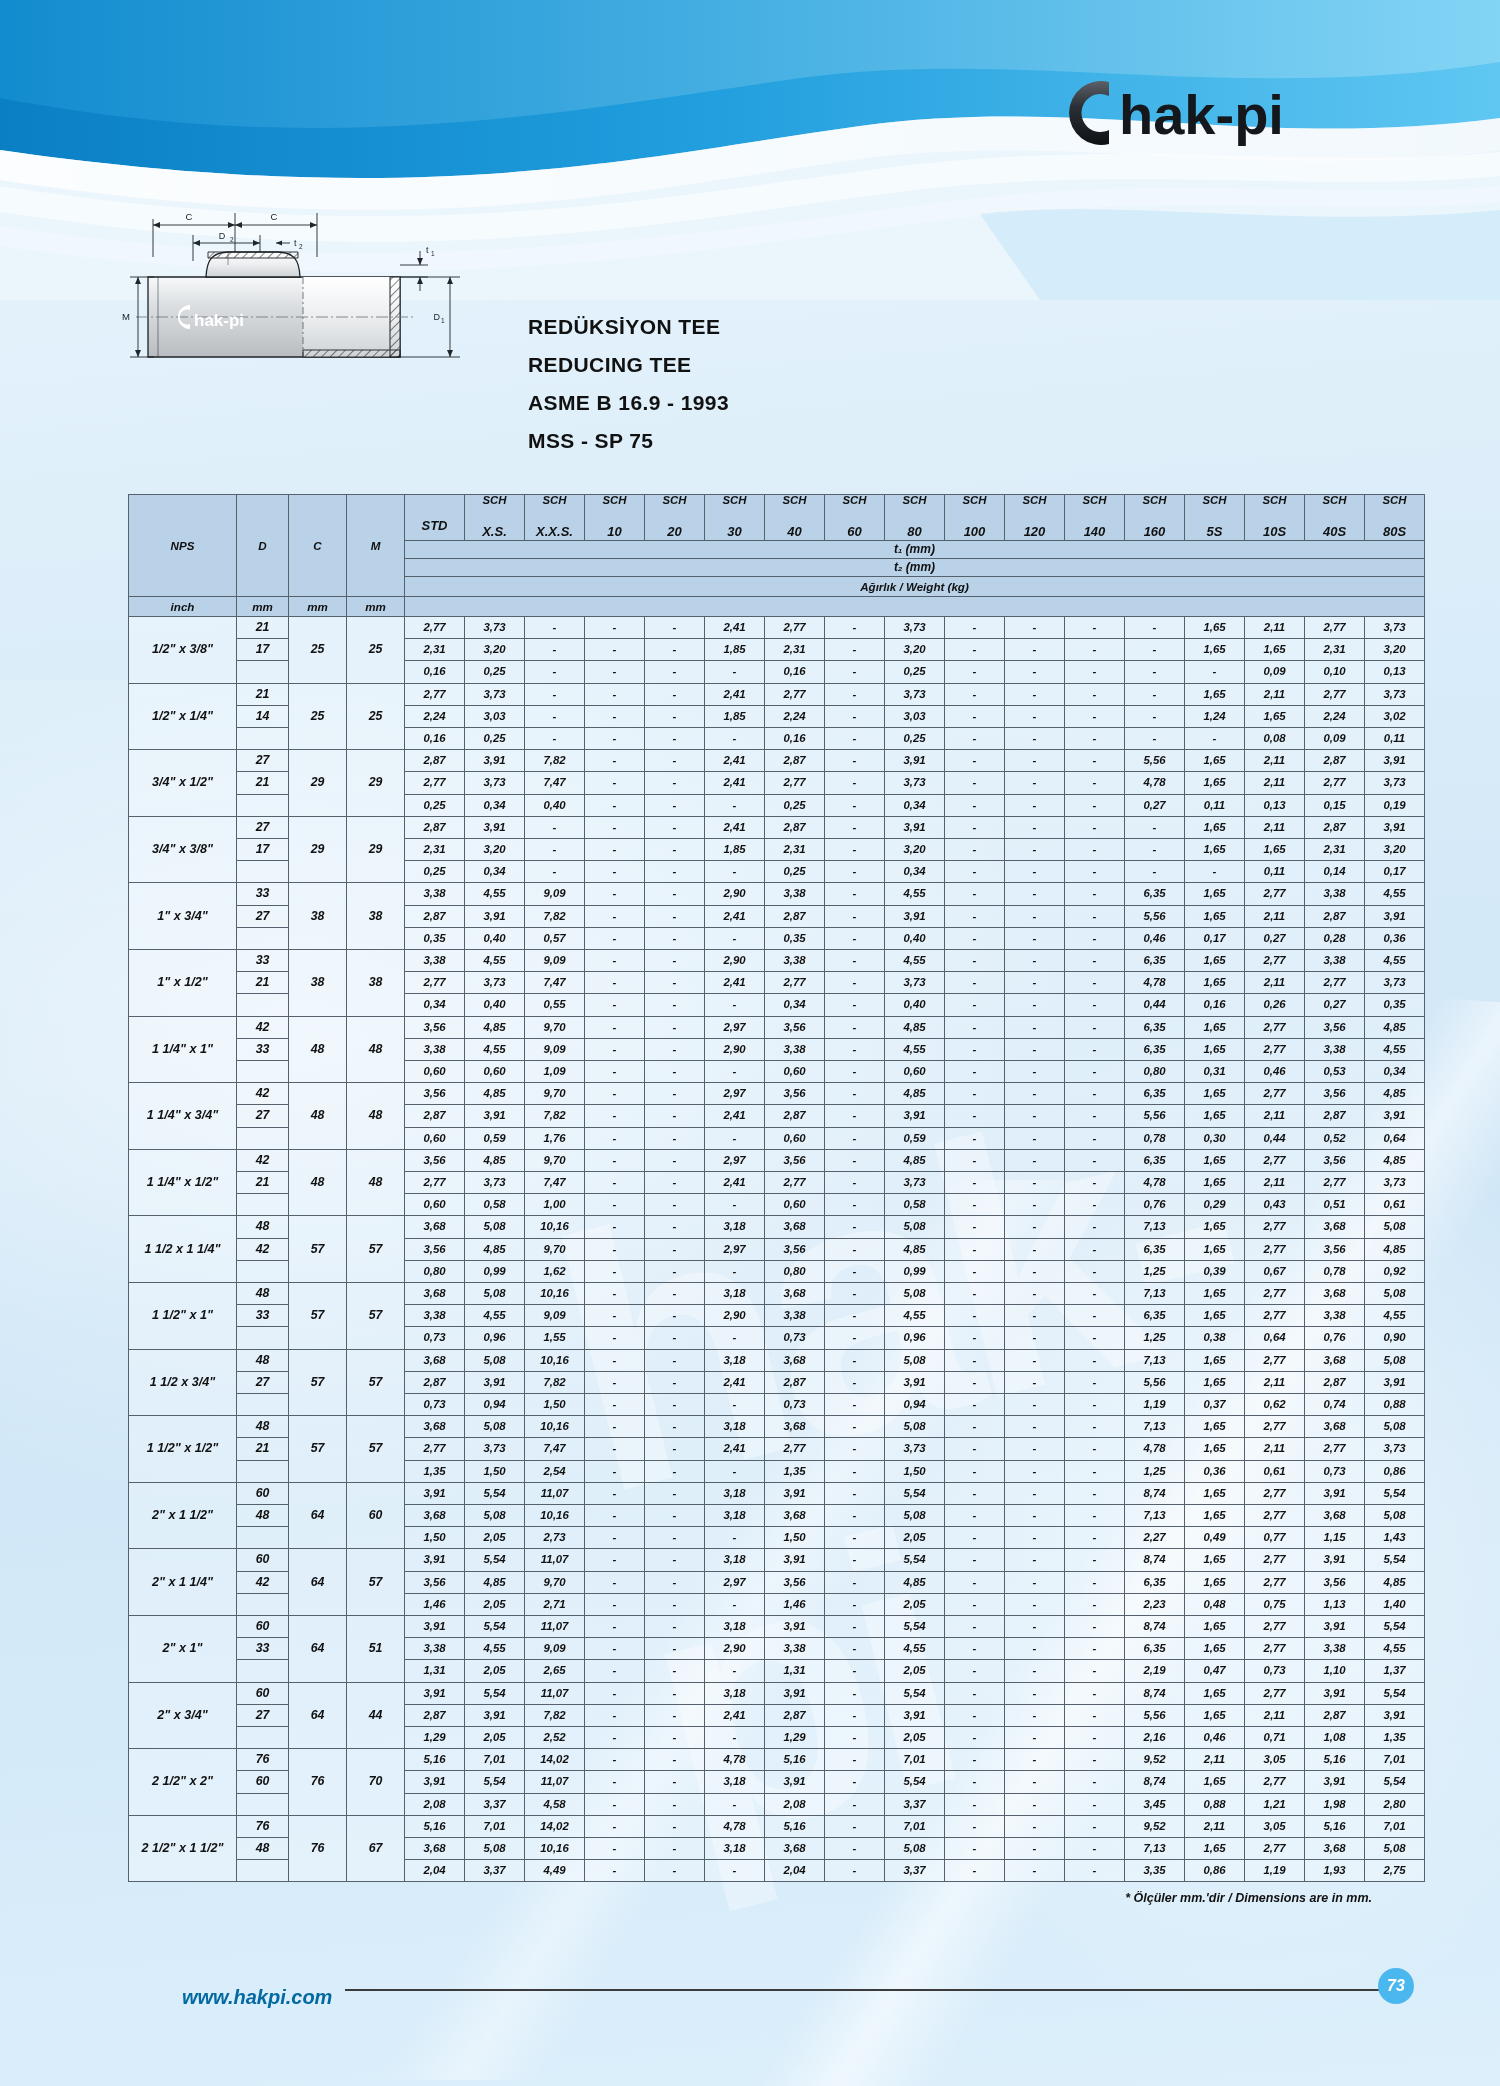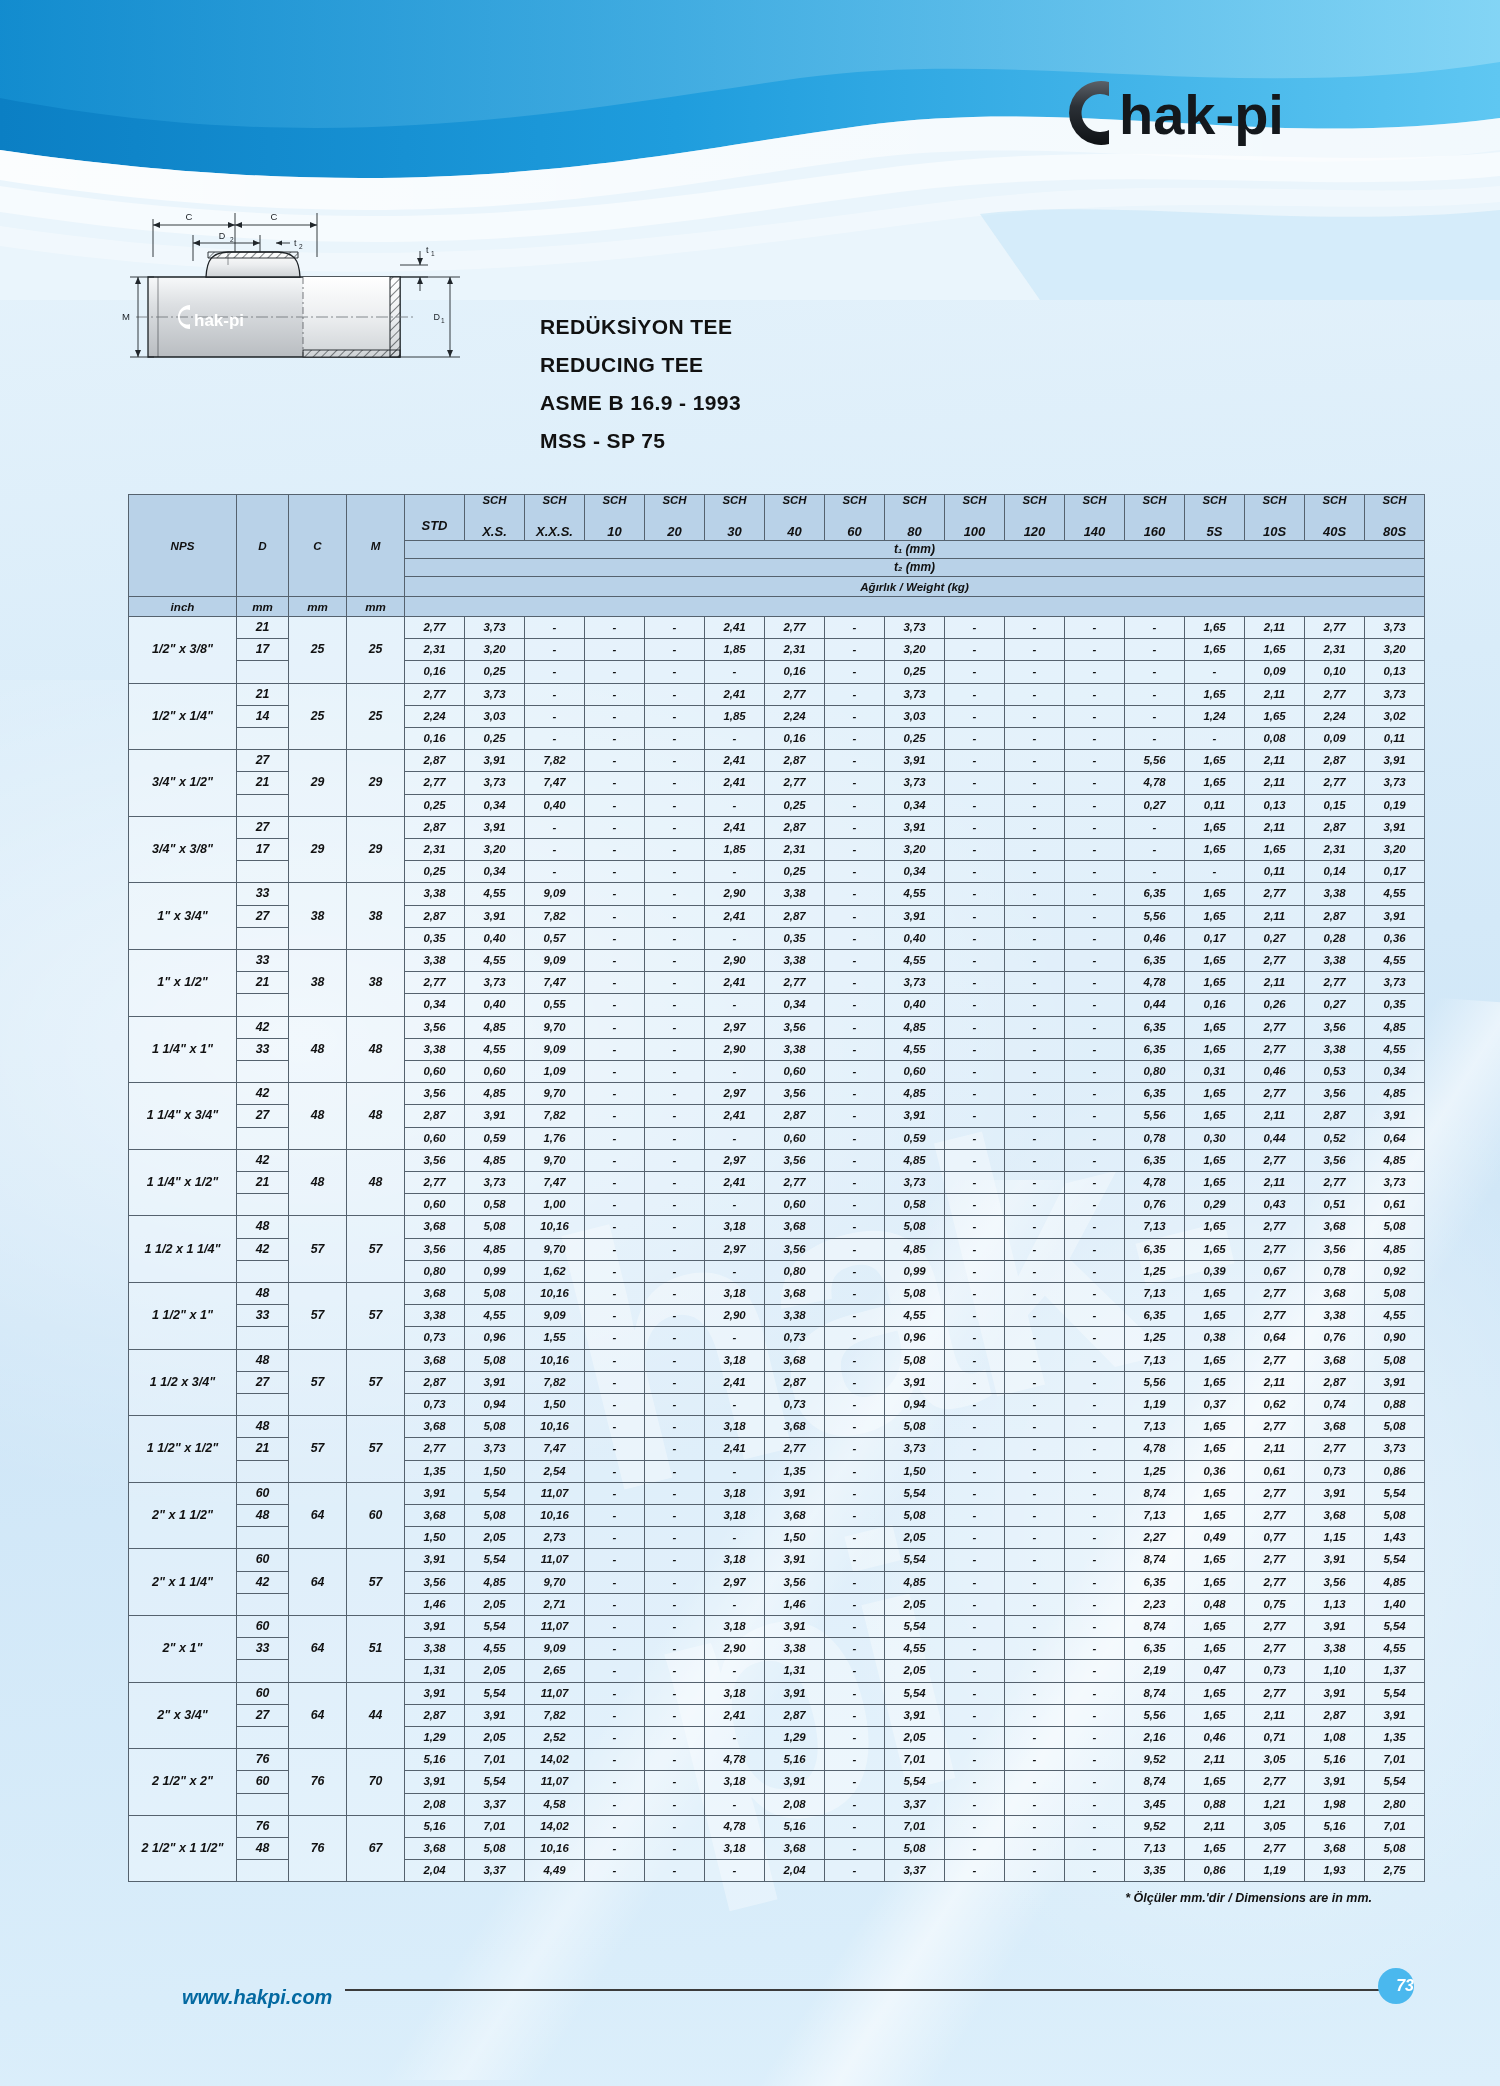--- a/index.html
+++ b/index.html
@@ -24,21 +24,21 @@
   .wm{position:absolute;left:600px;top:1080px;font-size:360px;font-weight:bold;
     color:rgba(255,255,255,.35);letter-spacing:-18px;transform:rotate(-14deg);
     font-family:"Liberation Sans",sans-serif;line-height:1;pointer-events:none;}
 
   
   .hdr{position:absolute;left:0;top:0;width:1500px;height:300px;overflow:hidden;}
   .hdr svg{display:block;}
 
   
   #drawing{position:absolute;left:108px;top:205px;width:420px;height:190px;}
-  #titleblock{position:absolute;left:528px;top:315px;margin-left:12px;}
+  #titleblock{position:absolute;left:528px;top:315px;}
   #titleblock div{font-size:21px;font-weight:bold;color:#111;letter-spacing:.4px;margin-bottom:14px;
     font-family:"Liberation Sans",sans-serif;}
 
   
   #tablewrap{position:absolute;left:128px;top:494px;width:1244px;}
   table{border-collapse:collapse;width:1244px;table-layout:fixed;
         font-family:"Liberation Sans",sans-serif;}
   th,td{border:1px solid #55626e;padding:0;text-align:center;
         font-size:11.4px;font-style:italic;font-weight:bold;color:#111;
         background:rgba(255,255,255,.30);}
@@ -58,21 +58,21 @@
   td.dim{font-size:12.3px;}
   .grp-top td{border-top:1.9px solid #4a5761;}
   .tbl-top{border-top:1.9px solid #4a5761;}
   .note{position:absolute;left:128px;top:1862px;font-size:12.5px;font-style:italic;
         font-weight:bold;color:#111;text-align:right;}
   .furl{position:absolute;left:182px;top:1975px;font-size:20px;font-style:italic;
         font-weight:bold;color:#0369a1;margin-top:11px;}
   .fline{position:absolute;left:345px;top:1989px;width:1035px;height:2.4px;background:#3b3b3b;}
   .pgnum{position:absolute;left:1378px;top:1968px;width:36px;height:36px;border-radius:50%;
          background:#4ab8ee;color:#fff;font-size:16px;font-weight:bold;font-style:italic;
-         text-align:right;line-height:36px;}
+         text-align:center;line-height:36px;}
 </style>
 </head>
 <body>
 
 <div id="bg">
   <div class="bg-base"></div>
   <div class="bg-soft1"></div>
   <div class="bg-soft2"></div>
   <div class="bg-diag"></div>
   <div class="bg-diag2"></div>

